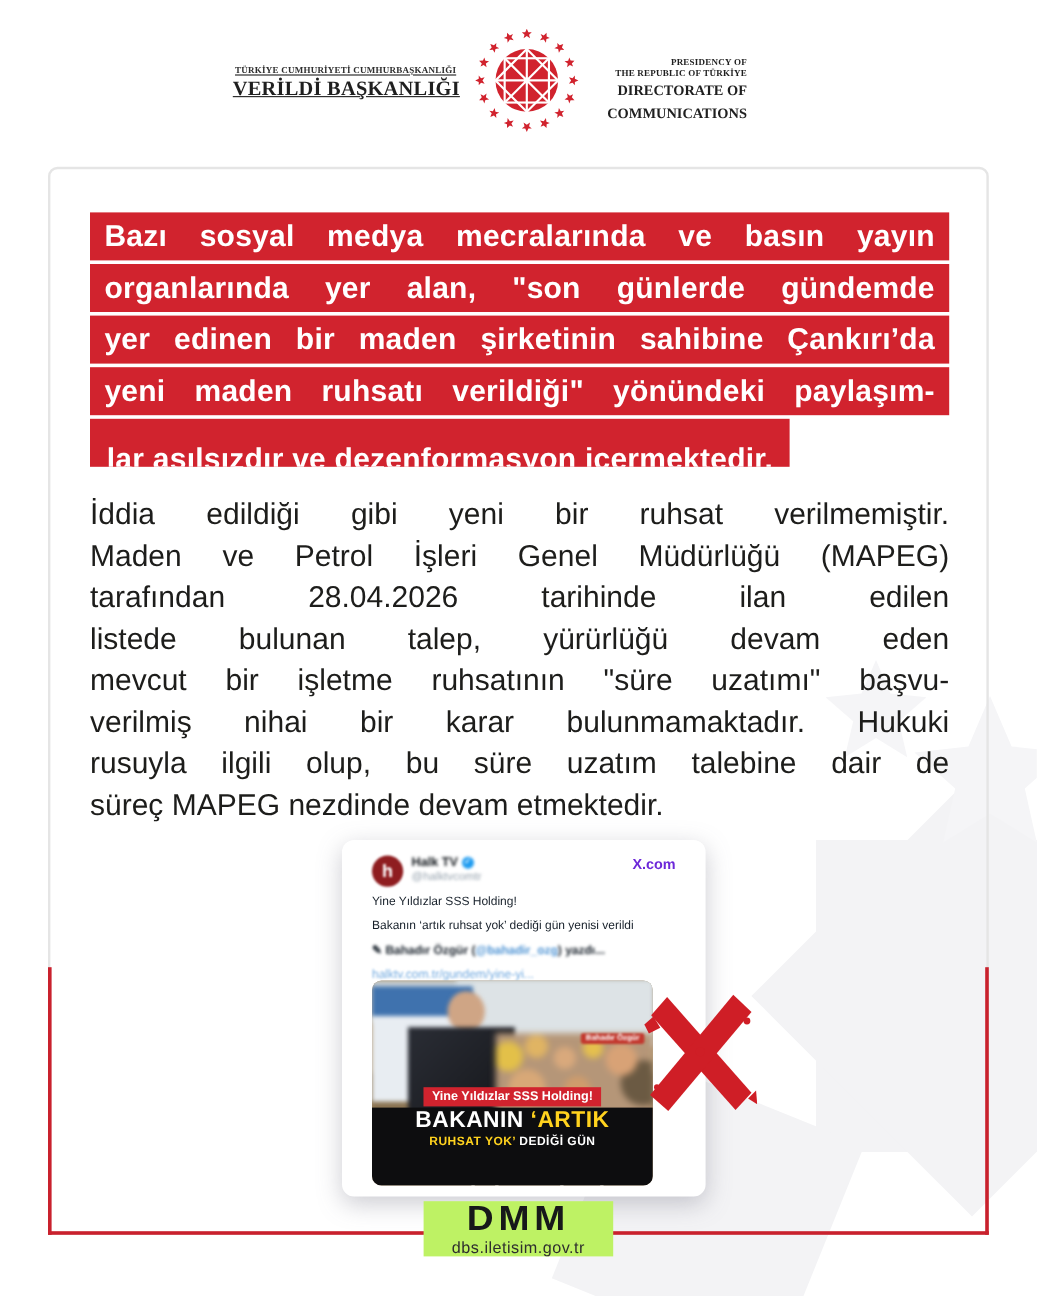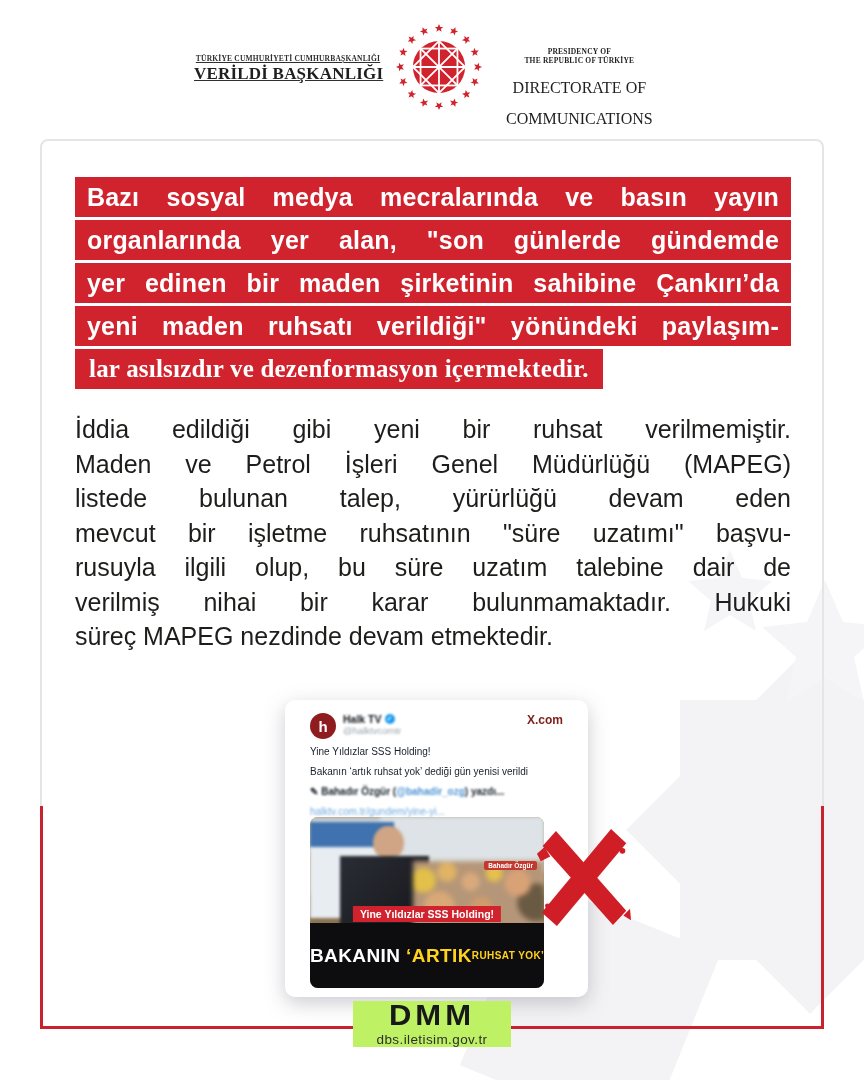--- a/index.html
+++ b/index.html
@@ -8,51 +8,51 @@
     background:#ffffff;font-family:"Liberation Sans",sans-serif;
   }
   
   .watermark{position:absolute;left:430px;top:490px;width:480px;height:590px;z-index:1;pointer-events:none;}
   
   .header{position:absolute;left:0;top:0;width:864px;height:135px;z-index:2;}
   .logo-left{position:absolute;top:54px;left:194px;width:188px;text-align:center;color:#2f2f2f;font-family:"Liberation Serif",serif;text-decoration:underline;}
   .hl-small{font-size:7.5px;font-weight:bold;letter-spacing:.2px;white-space:nowrap;}
   .hl-big{font-size:17px;font-weight:bold;color:#1f1f1f;letter-spacing:.2px;margin-top:1px;white-space:nowrap;}
   .emblem{position:absolute;left:394px;top:22px;width:90px;height:90px;}
-  .logo-right{position:absolute;left:506px;top:47px;text-align:center;color:#1f1f1f;font-family:"Liberation Serif",serif;}
+  .logo-right{position:absolute;left:506px;top:47px;text-align:right;color:#1f1f1f;font-family:"Liberation Serif",serif;}
   .hr-small{font-size:7.5px;font-weight:bold;line-height:9px;letter-spacing:.2px;white-space:nowrap;}
-  .hr-big{font-size:16px;font-weight:normal;line-height:17px;margin-top:14px;white-space:nowrap;}
+  .hr-big{font-size:12px;font-weight:bold;line-height:17px;margin-top:2px;white-space:nowrap;}
   
   .card{position:absolute;left:40px;top:139px;width:780px;height:886px;border:2px solid #e5e5e5;
         border-radius:8px 8px 0 0;background:transparent;z-index:2;}
   .card-red{position:absolute;left:40px;top:806px;width:778px;height:220px;border:3px solid #c9212d;
         border-top:none;z-index:3;pointer-events:none;}
   
   .banner{position:absolute;left:75px;top:177px;width:716px;z-index:4;}
   .banner-line{box-sizing:border-box;width:716px;background:#d1232e;color:#fff;font-weight:bold;
         font-size:25px;height:40px;line-height:40px;padding:0 12px;margin-bottom:3px;
         text-align:justify;text-align-last:justify;letter-spacing:.2px;white-space:nowrap;overflow:hidden;}
-  .banner-line.last{display:inline-block;width:auto;text-align:center;text-align-last:left;padding:0 14px;font-family:Liberation Serif, serif;}
+  .banner-line.last{display:inline-block;width:auto;text-align:center;text-align-last:left;padding:14px 14px;}
   
   .statement{position:absolute;left:75px;top:412px;width:716px;z-index:4;color:#1d1d1b;
         font-size:25px;line-height:34.5px;}
   .st-line{text-align:justify;text-align-last:justify;white-space:nowrap;overflow:hidden;}
   .st-line.last{text-align-last:left;}
   
   .tweet{position:absolute;left:285px;top:700px;width:303px;height:297px;background:#fff;border-radius:10px;
         box-shadow:0 6px 20px rgba(110,110,125,.35);z-index:4;box-sizing:border-box;padding:13px 25px;}
   .tw-head{display:flex;align-items:flex-start;height:26px;}
   .avatar{width:26px;height:26px;border-radius:50%;background:#8f1d20;color:#fff;font-weight:bold;
         font-size:15px;display:flex;align-items:center;justify-content:center;filter:blur(.7px);flex:0 0 26px;}
   .tw-names{margin-left:7px;flex:1;filter:blur(1.2px);}
   .tw-name{font-size:10.5px;font-weight:bold;color:#0f1419;display:flex;gap:3px;align-items:center;line-height:12px;}
   .badge{width:10px;height:10px;background:#1d9bf0;border-radius:50%;color:#fff;font-size:7px;line-height:10px;
         text-align:center;display:inline-block;}
   .tw-handle{font-size:9.5px;color:#98a4af;line-height:12px;}
-  .xcom{font-size:12px;font-weight:bold;color:#7f1d1d;filter:blur(.5px);}
+  .xcom{font-size:12px;font-weight:bold;color:#6d28d9;filter:blur(.5px);}
   .tw-line{font-size:10px;color:#17202a;margin-top:9px;filter:blur(.6px);white-space:nowrap;}
   .tw-line.first{margin-top:7px;}
   .tw-byline{font-size:10px;font-weight:bold;color:#17202a;margin-top:9px;filter:blur(1.2px);white-space:nowrap;}
   .tw-byline .hnd{color:#4f94d4;}
   .tw-link{font-size:10px;color:#74abe0;margin-top:9px;filter:blur(1.1px);white-space:nowrap;display:block;text-decoration:none;}
   
   .tw-img{position:absolute;left:25px;top:117px;width:234px;height:171px;border-radius:8px;overflow:hidden;background:#9d8563;}
   .img-photo{position:absolute;left:0;top:0;right:0;height:110px;filter:blur(2.2px);
         background:linear-gradient(#ccd4d9 0 32%, #bca27e 32% 70%, #8a7352 70% 100%);}
   .img-bus{position:absolute;left:30%;top:0;right:0;height:32%;background:#dde3e6;filter:blur(2px);}
@@ -69,21 +69,21 @@
         radial-gradient(circle at 80% 32%, #d8a276 0 11%, transparent 12%),
         radial-gradient(circle at 94% 60%, #6b5a43 0 14%, transparent 15%),
         radial-gradient(circle at 20% 66%, #d8a877 0 13%, transparent 14%),
         radial-gradient(circle at 52% 68%, #cf9c6c 0 13%, transparent 14%),
         #b59678;}
   .img-tag{position:absolute;right:3%;top:26%;background:#c3392f;color:#fff;font-size:6.5px;font-weight:bold;
         padding:1px 4px;border-radius:2px;filter:blur(.7px);white-space:nowrap;}
   .img-banner{position:absolute;left:50%;transform:translateX(-50%);top:89px;background:#d1232e;color:#fff;
         font-weight:bold;font-size:10.5px;line-height:14px;padding:1px 7px;white-space:nowrap;filter:blur(.4px);}
   .img-black{position:absolute;left:0;right:0;bottom:0;height:65px;background:#0d0d0f;display:flex;
-        flex-direction:row;align-items:center;justify-content:space-between;filter:blur(.3px);}
+        flex-direction:column;align-items:center;justify-content:space-between;filter:blur(.3px);}
   .ih{font-weight:bold;white-space:nowrap;letter-spacing:.4px;}
   .ih1{font-size:19px;line-height:21px;}
   .ih2{font-size:10px;line-height:16px;}
   .ih3{font-size:20px;line-height:22px;margin-top:28px;}
   .ih .w{color:#ffffff;}
   .ih .y{color:#ffd21e;}
   
   .xmark{position:absolute;left:536px;top:824px;width:95px;height:105px;z-index:6;}
   
   .footer{position:absolute;left:0;right:0;top:1001px;text-align:center;z-index:5;}
@@ -155,24 +155,25 @@
   <div class="banner-line">Bazı sosyal medya mecralarında ve basın yayın</div>
   <div class="banner-line">organlarında yer alan, "son günlerde gündemde</div>
   <div class="banner-line">yer edinen bir maden şirketinin sahibine Çankırı’da</div>
   <div class="banner-line">yeni maden ruhsatı verildiği" yönündeki paylaşım-</div>
   <div class="banner-line last">lar asılsızdır ve dezenformasyon içermektedir.</div>
 </div>
 
 <div class="statement">
   <div class="st-line">İddia edildiği gibi yeni bir ruhsat verilmemiştir.</div>
   <div class="st-line">Maden ve Petrol İşleri Genel Müdürlüğü (MAPEG)</div>
+  <div class="st-line">tarafından 28.04.2026 tarihinde ilan edilen</div>
   <div class="st-line">listede bulunan talep, yürürlüğü devam eden</div>
   <div class="st-line">mevcut bir işletme ruhsatının "süre uzatımı" başvu-</div>
+  <div class="st-line">verilmiş nihai bir karar bulunmamaktadır. Hukuki</div>
   <div class="st-line">rusuyla ilgili olup, bu süre uzatım talebine dair de</div>
-  <div class="st-line">verilmiş nihai bir karar bulunmamaktadır. Hukuki</div>
   <div class="st-line last">süreç MAPEG nezdinde devam etmektedir.</div>
 </div>
 
 <div class="tweet">
   <div class="tw-head">
     <div class="avatar">h</div>
     <div class="tw-names">
       <div class="tw-name">
         <span>Halk TV</span>
         <span class="badge">✓</span>

